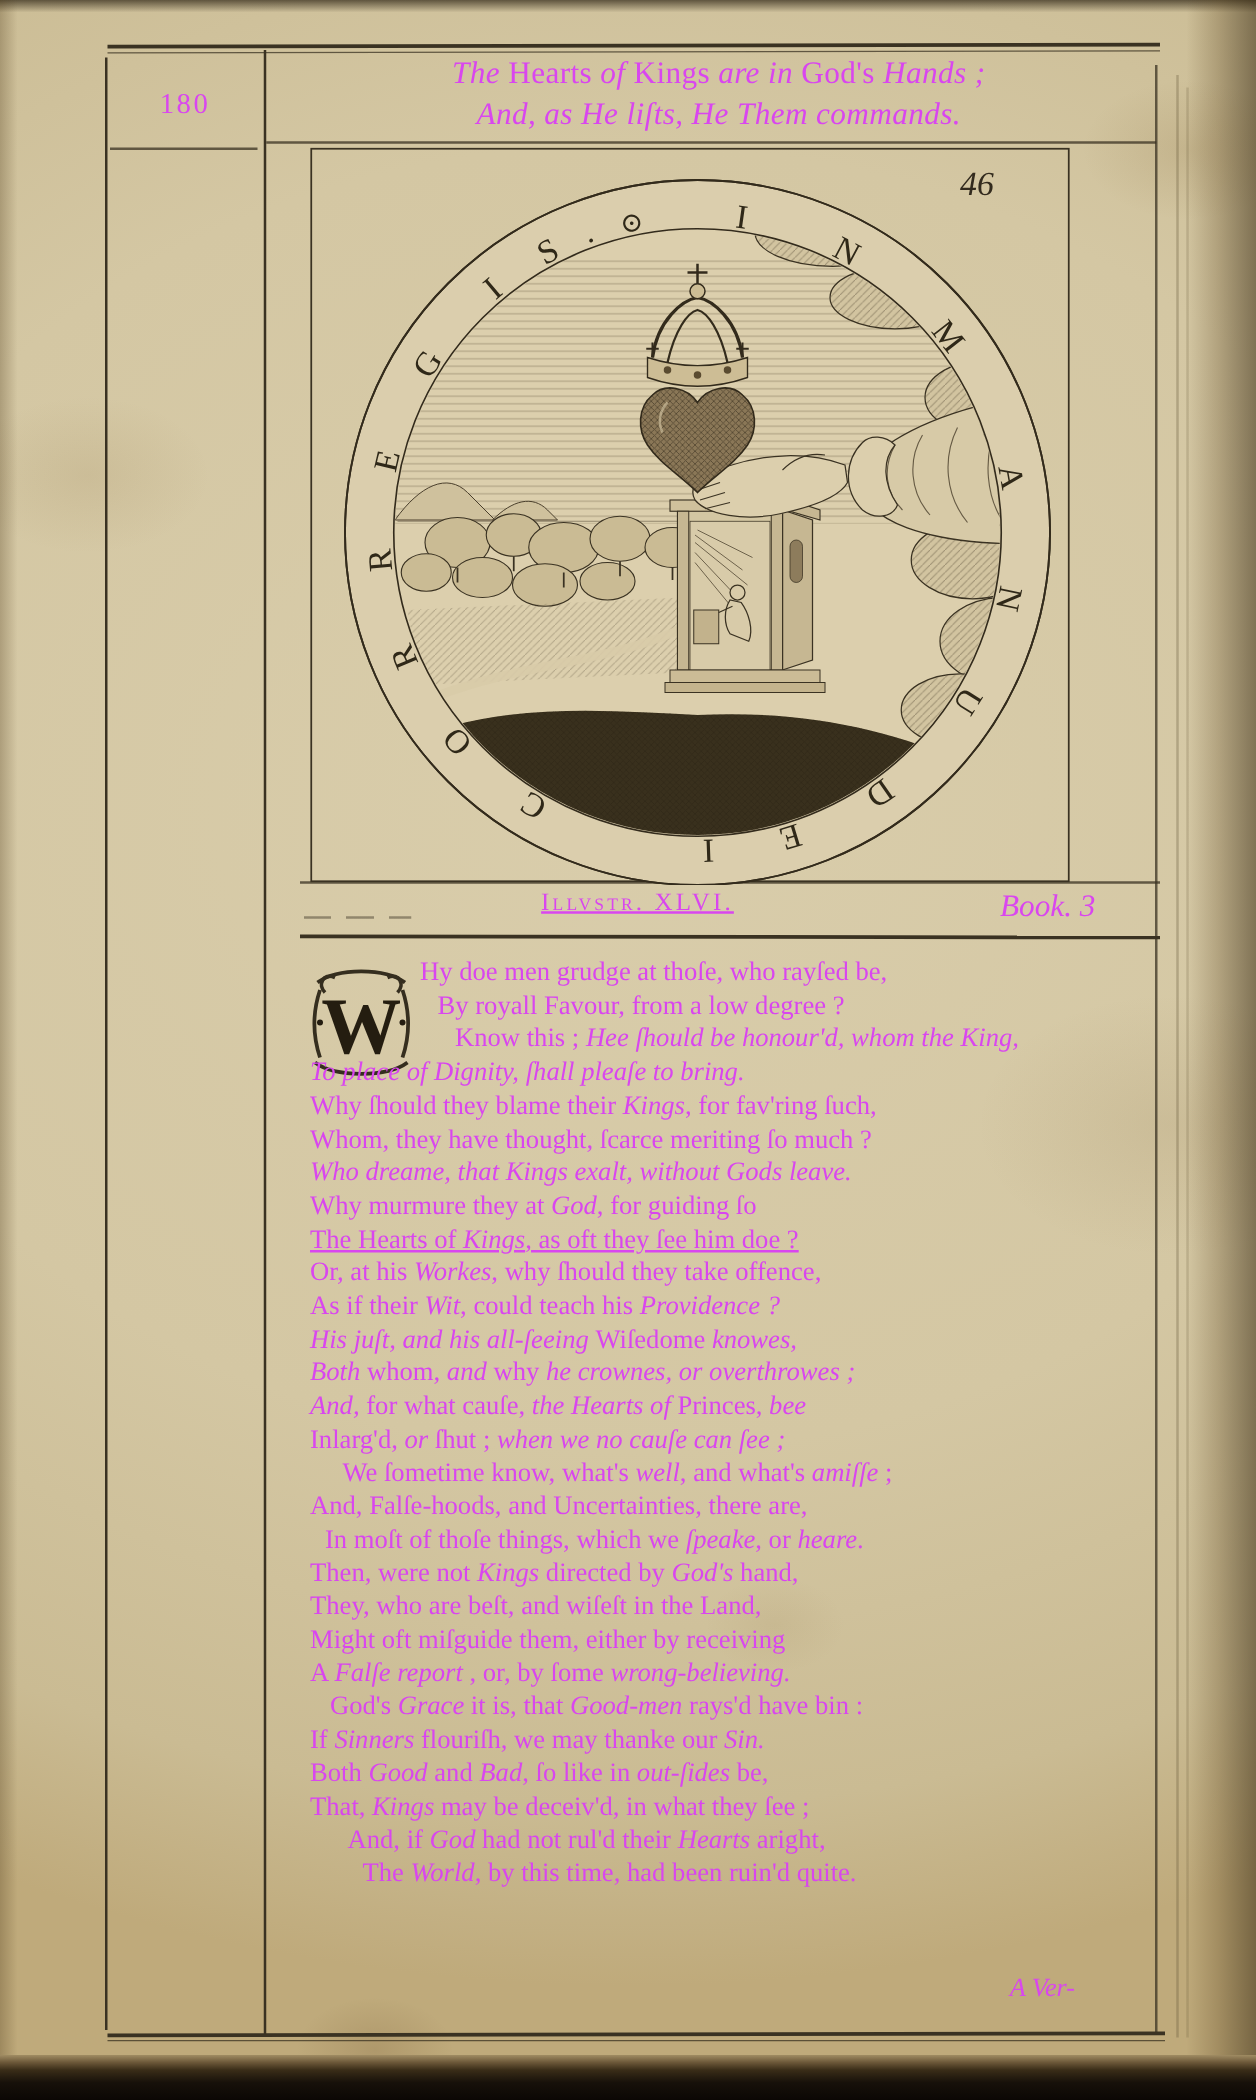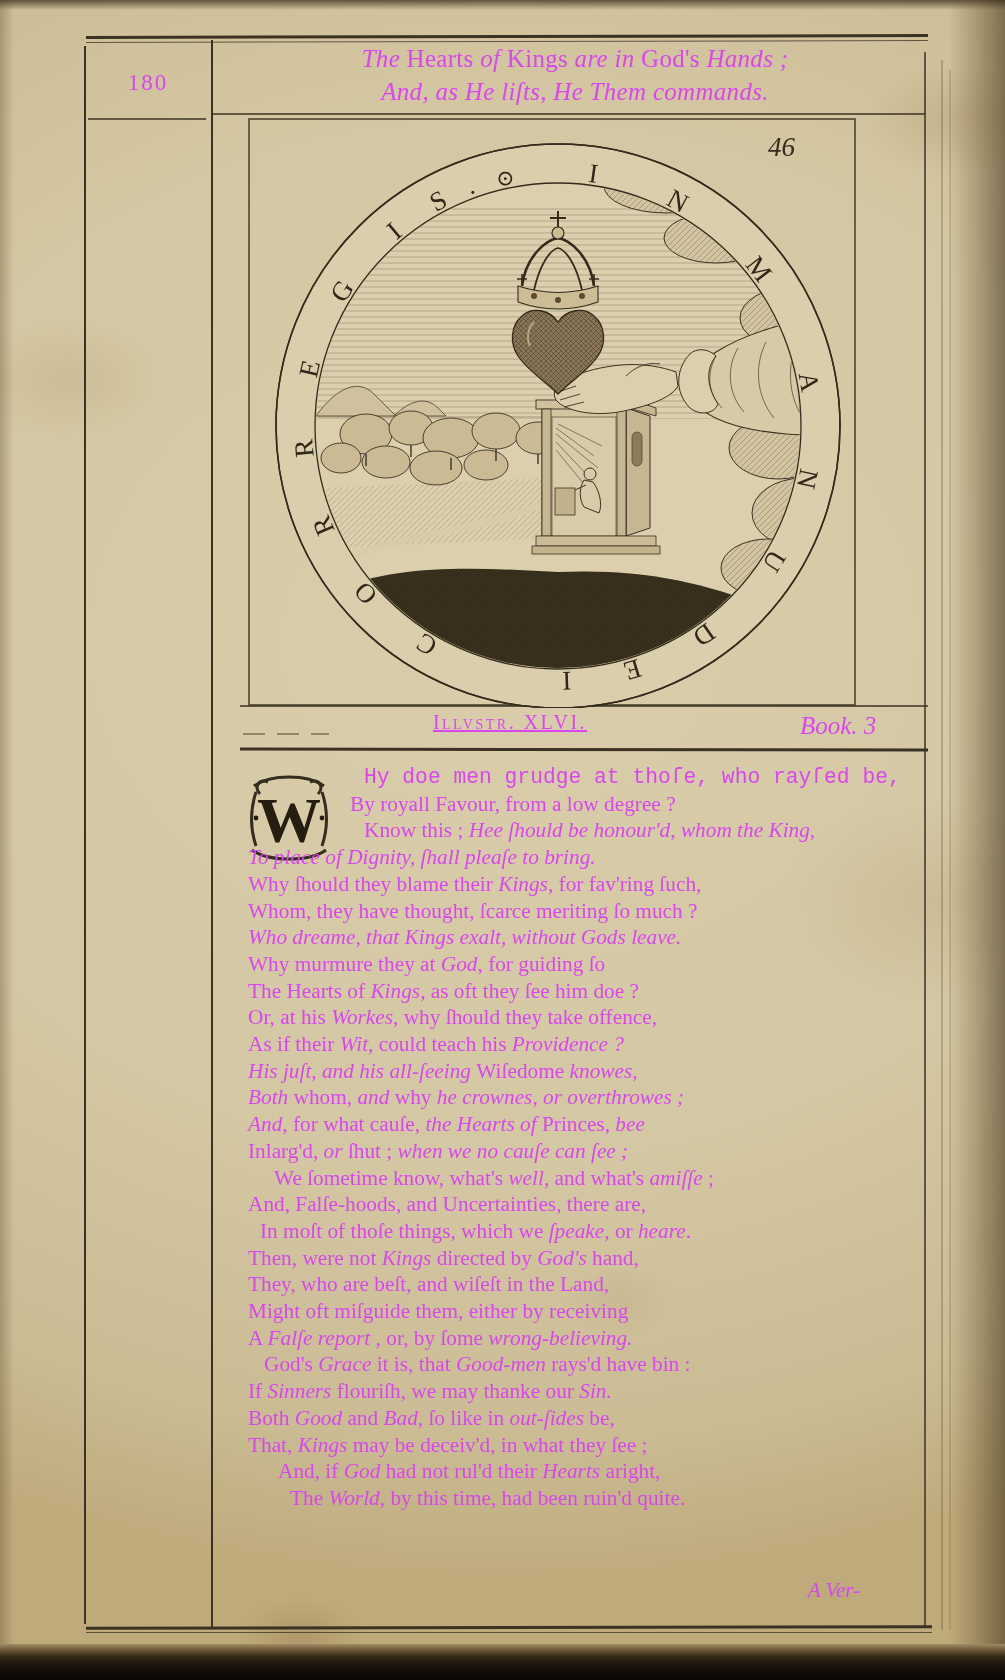--- a/index.html
+++ b/index.html
@@ -245,29 +245,29 @@
       <path d="M76,22 C82,40 82,58 76,76"></path>
       <path d="M14,24 C8,18 12,8 22,12"></path>
       <path d="M72,24 C78,18 74,8 64,12"></path>
     </g>
     <circle cx="10" cy="48" r="2.4" fill="#241d10"></circle>
       <circle cx="76" cy="48" r="2.4" fill="#241d10"></circle>
     <text x="43" y="72" font-size="64" font-weight="bold" text-anchor="middle" fill="#241d10">W</text>
   </svg>
 
   <div class="poem" id="poem">
-      <div class="line" style="margin-left: 116px; font-family: Liberation Mono, monospace;"><span>Hy doe men grudge at thoſe, who rayſed be,</span></div>
+      <div class="line" style="margin-left: 88px;"><span>Hy doe men grudge at thoſe, who rayſed be,</span></div>
       <div class="line" style="margin-left: 102px;"><span>By royall Favour, from a low degree ?</span></div>
       <div class="line" style="margin-left: 116px;"><span>Know this ; </span><i>Hee ſhould be honour'd, whom the King,</i></div>
       <div class="line" style="margin-left: 0px;"><i>To place of Dignity, ſhall pleaſe to bring.</i></div>
       <div class="line" style="margin-left: 0px;"><span>Why ſhould they blame their </span><i>Kings</i><span>, for fav'ring ſuch,</span></div>
       <div class="line" style="margin-left: 0px;"><span>Whom, they have thought, ſcarce meriting ſo much ?</span></div>
       <div class="line" style="margin-left: 0px;"><i>Who dreame, that Kings exalt, without Gods leave.</i></div>
       <div class="line" style="margin-left: 0px;"><span>Why murmure they at </span><i>God</i><span>, for guiding ſo</span></div>
-      <div class="line" style="margin-left: 0px;"><span>The Hearts of </span><i>Kings</i><span>, as oft they ſee him doe ?</span></div>
+      <div class="line" style="margin-left: 0px; text-decoration: underline;"><span>The Hearts of </span><i>Kings</i><span>, as oft they ſee him doe ?</span></div>
       <div class="line" style="margin-left: 0px;"><span>Or, at his </span><i>Workes</i><span>, why ſhould they take offence,</span></div>
       <div class="line" style="margin-left: 0px;"><span>As if their </span><i>Wit</i><span>, could teach his </span><i>Providence ?</i></div>
       <div class="line" style="margin-left: 0px;"><i>His juſt, and his all-ſeeing </i><span>Wiſedome </span><i>knowes,</i></div>
       <div class="line" style="margin-left: 0px;"><i>Both </i><span>whom, </span><i>and </i><span>why </span><i>he crownes, or overthrowes ;</i></div>
       <div class="line" style="margin-left: 0px;"><i>And, </i><span>for what cauſe, </span><i>the Hearts of </i><span>Princes, </span><i>bee</i></div>
       <div class="line" style="margin-left: 0px;"><span>Inlarg'd, </span><i>or </i><span>ſhut ; </span><i>when we no cauſe can ſee ;</i></div>
       <div class="line" style="margin-left: 26px;"><span>We ſometime know, what's </span><i>well</i><span>, and what's </span><i>amiſſe</i><span> ;</span></div>
       <div class="line" style="margin-left: 0px;"><span>And, Falſe-hoods, and Uncertainties, there are,</span></div>
       <div class="line" style="margin-left: 12px;"><span>In moſt of thoſe things, which we </span><i>ſpeake</i><span>, or </span><i>heare</i><span>.</span></div>
       <div class="line" style="margin-left: 0px;"><span>Then, were not </span><i>Kings</i><span> directed by </span><i>God's</i><span> hand,</span></div>

